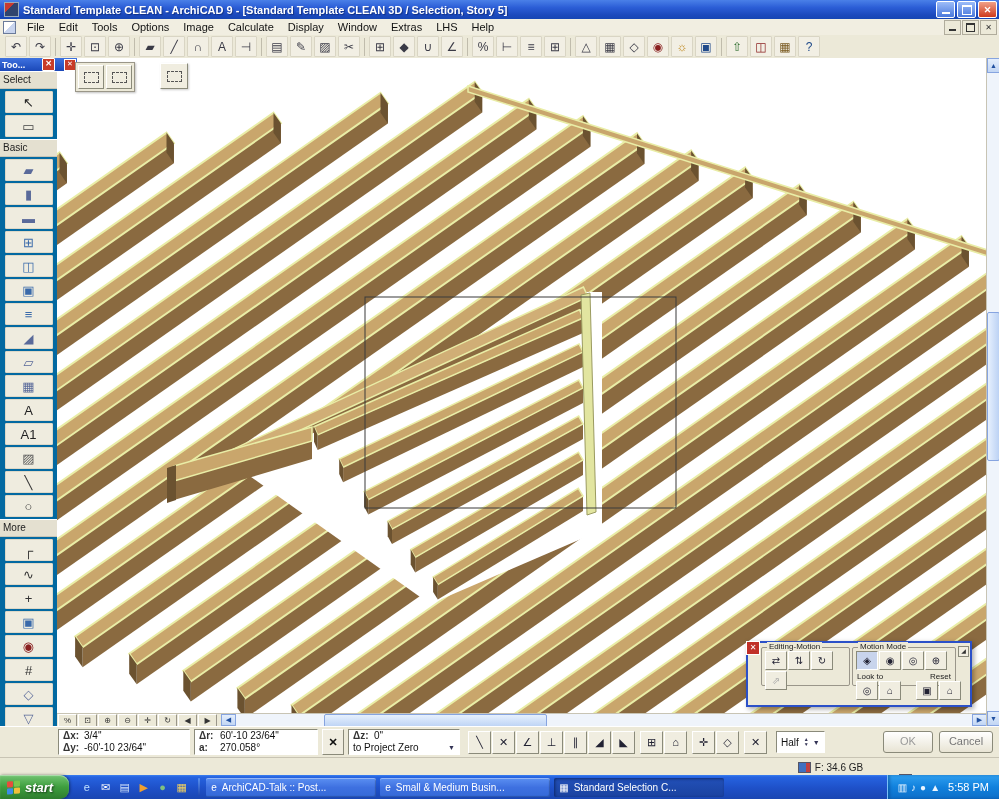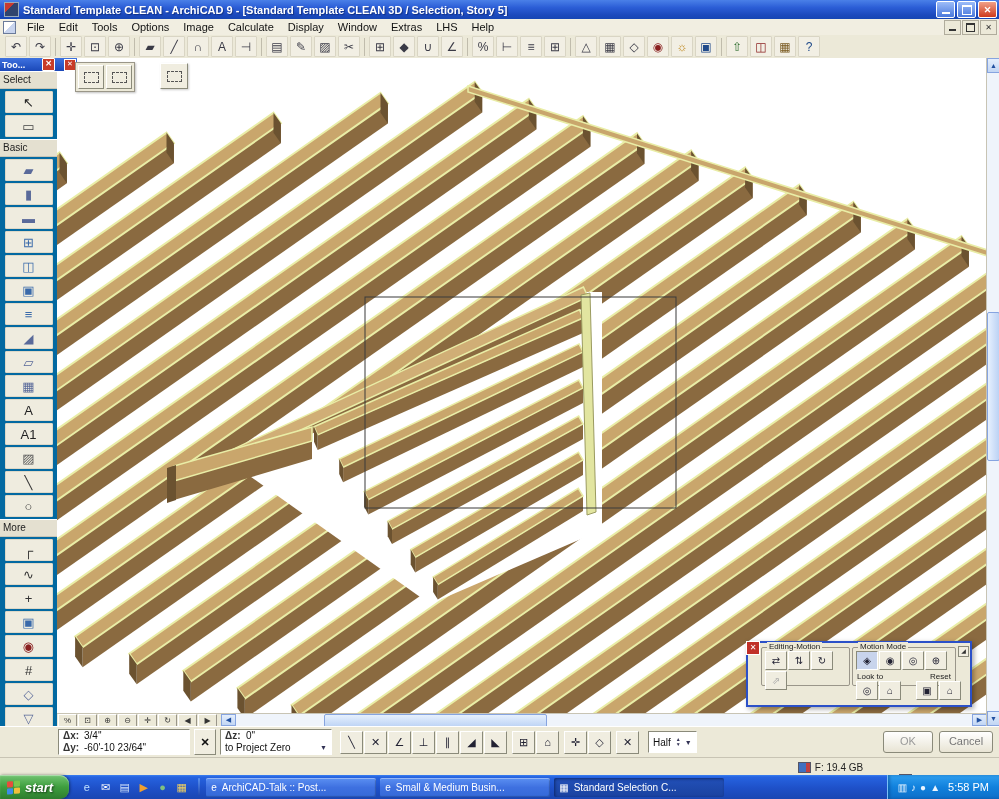--- a/index.html
+++ b/index.html
@@ -433,20 +433,30 @@
     <div class="cbox" style="width:132px;">
       <div class="crow">
           <span class="clab">Δx:</span>
           <span>3/4"</span>
         </div>
       <div class="crow">
           <span class="clab">Δy:</span>
           <span>-60'-10 23/64"</span>
         </div>
     </div>
+    <div class="cbox" style="width:124px;">
+      <div class="crow">
+          <span class="clab">Δr:</span>
+          <span>60'-10 23/64"</span>
+        </div>
+      <div class="crow">
+          <span class="clab">a:</span>
+          <span>270.058°</span>
+        </div>
+    </div>
     <span class="xorigin">✕</span>
     <div class="cbox" style="width:112px;">
       <div class="crow">
           <span class="clab">Δz:</span>
           <span>0"</span>
         </div>
       <div class="crow">
           <span>to Project Zero</span>
           <span class="ddarrow">▼</span>
         </div>
@@ -477,21 +487,21 @@
       <span class="ddarrow">▼</span>
     </div>
     <span class="spacer"></span>
     <span class="xpbtn">OK</span>
     <span class="xpbtn cancel">Cancel</span>
   </div>
 
   <div class="statusbar">
     <span class="scell">
       <span class="sicon disk"></span>
-      <span>F: 19.4 GB</span>
+      <span>F: 34.6 GB</span>
     </span>
     <span class="scell" style="margin-right:40px;margin-top:24px;">
       <span class="sicon mem"></span>
       <span>396.8 MB</span>
     </span>
   </div>
 
   <div class="taskbar">
     <span class="startbtn">
       <span class="winlogo">

